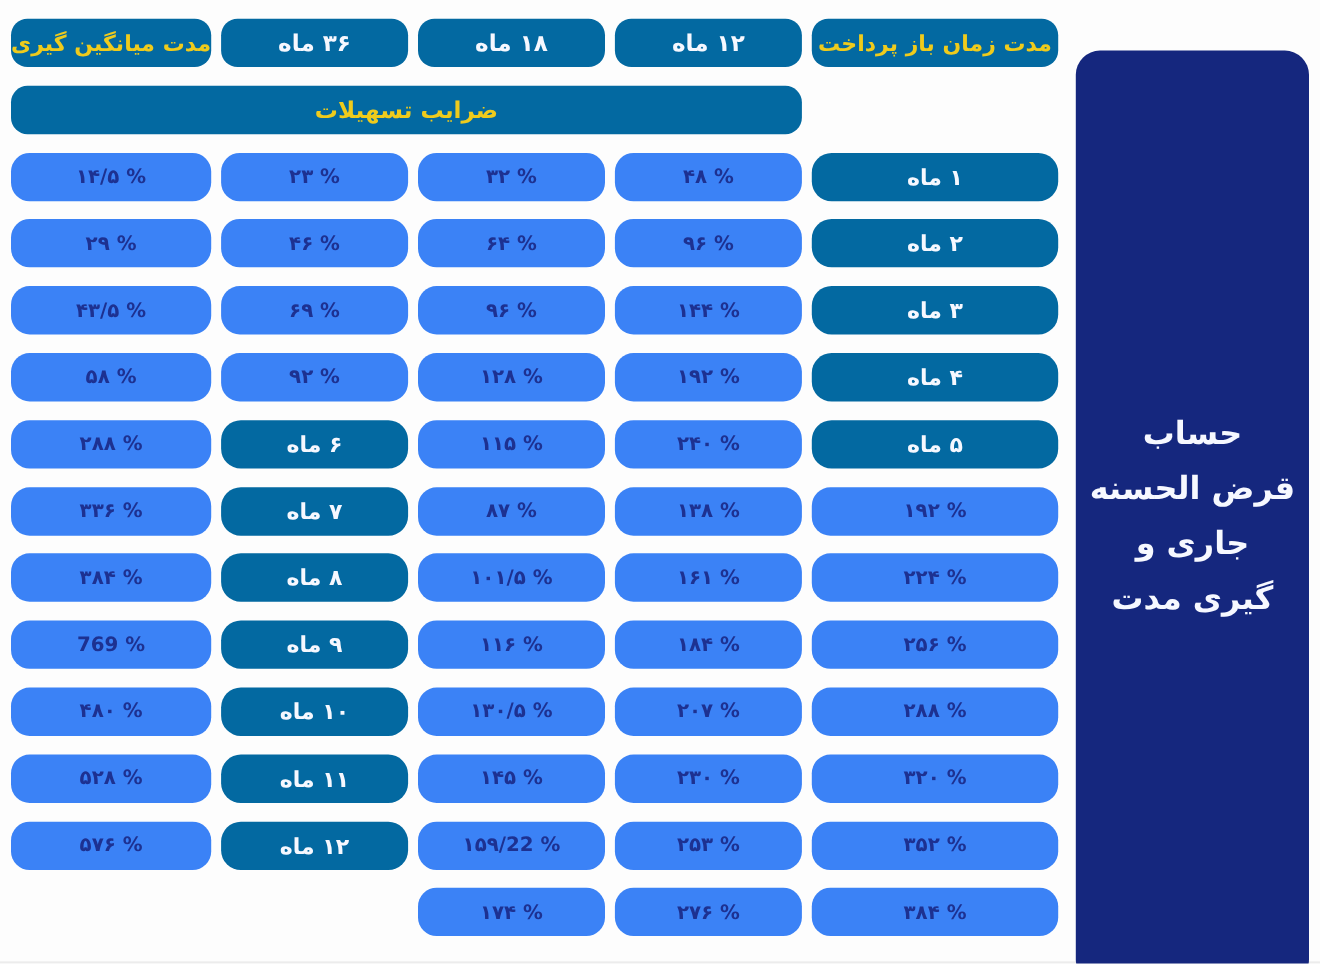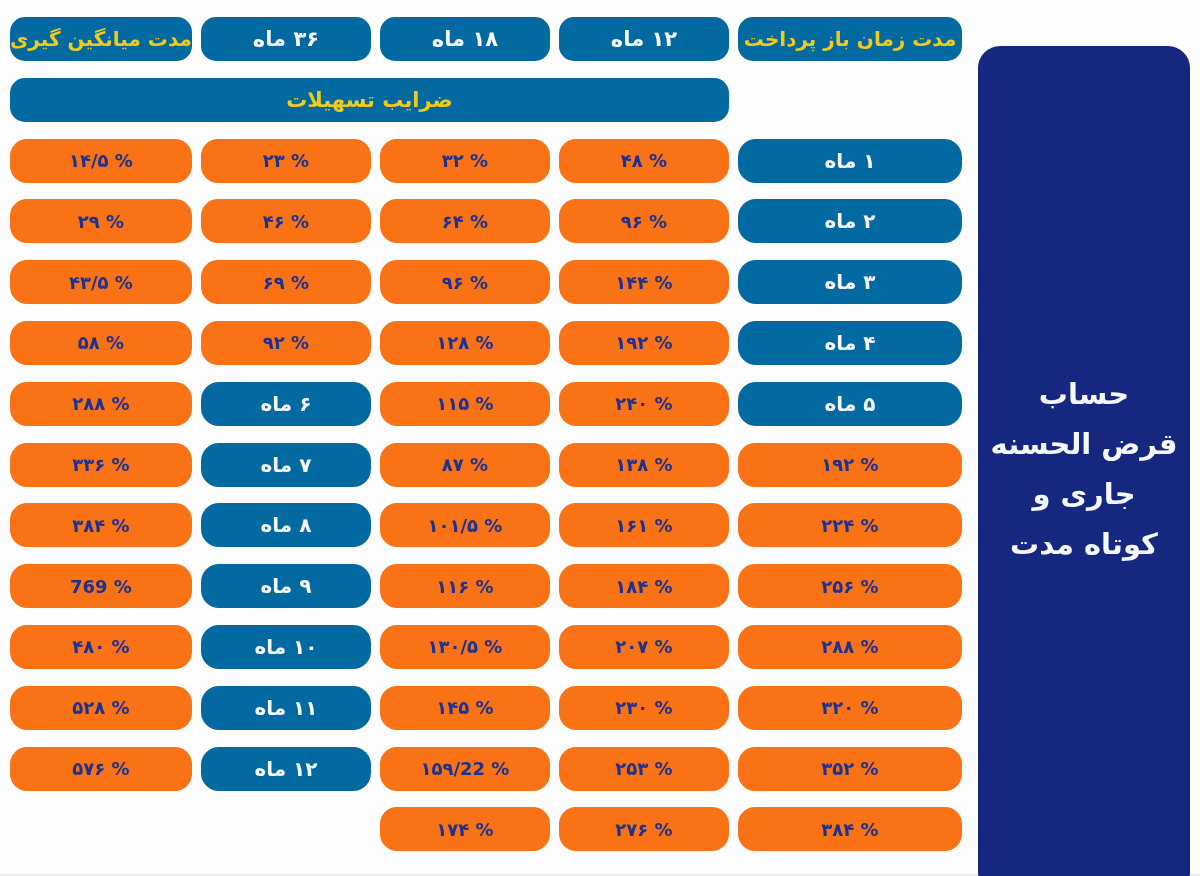--- a/index.html
+++ b/index.html
@@ -58,21 +58,21 @@
     justify-content: center;
     color: #F6F8FF;
     font-weight: bold;
     font-size: 21px;
     white-space: nowrap;
   }
   .pill.lbl { border-radius: 18px; font-size: 20px; }
   .pill.accent { color: #EFCB1C; font-size: 20px; }
   .pill.wide { grid-column: 2 / span 4; font-size: 21px; }
   .cell {
-    background: #f97316;
+    background: #3b82f6;
     border-radius: 17px;
     display: flex;
     align-items: center;
     justify-content: center;
     direction: ltr;
     color: #1D3191;
     font-weight: bold;
     font-size: 18px;
     white-space: nowrap;
   }
@@ -80,21 +80,21 @@
 </head>
 <body>
 
 <div class="page">
 
   <aside class="sidebar">
     <div class="sidebar-title">
       <div>حساب</div>
       <div>قرض الحسنه</div>
       <div>جاری و</div>
-      <div>کوتاه مدت</div>
+      <div>گیری مدت</div>
     </div>
   </aside>
 
   <main class="grid">
 
     <div class="pill accent">مدت زمان باز پرداخت</div>
     <div class="pill">۱۲ ماه</div>
     <div class="pill">۱۸ ماه</div>
     <div class="pill">۳۶ ماه</div>
 

